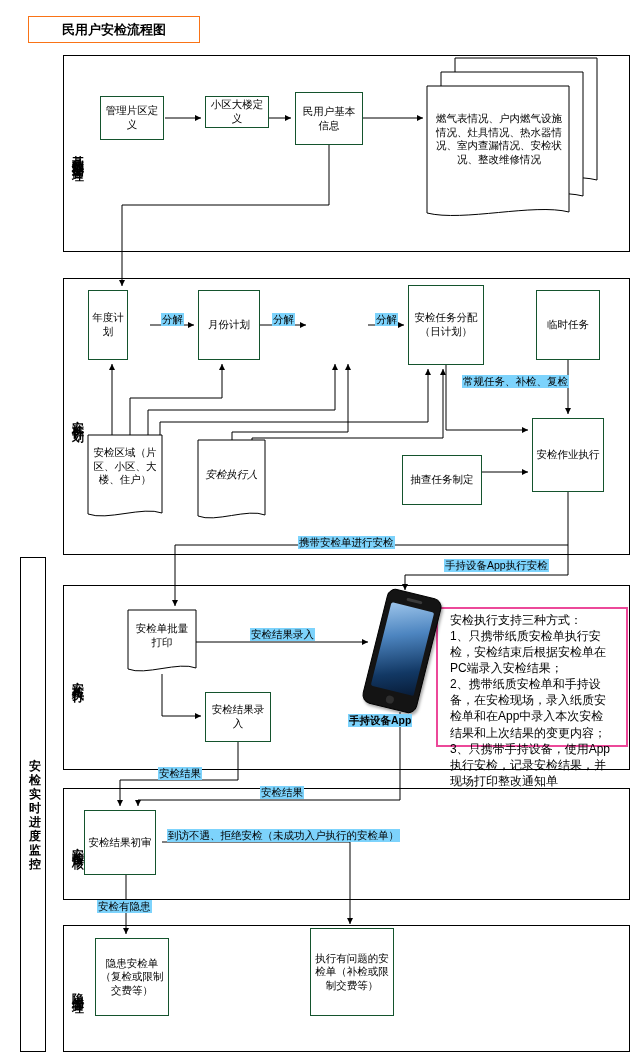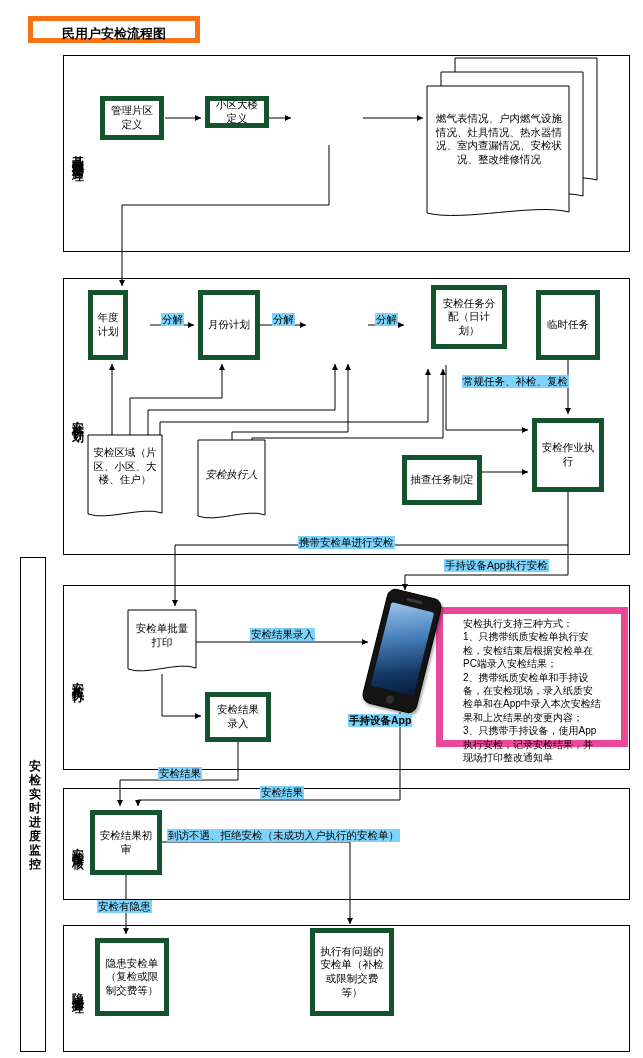--- a/index.html
+++ b/index.html
@@ -4,29 +4,29 @@
 <style>
   *{margin:0;padding:0;box-sizing:border-box;}
   html,body{background:#fff;}
   body{font-family:"Liberation Sans","DejaVu Sans",sans-serif;color:#000;}
   .canvas{position:relative;width:643px;height:1058px;background:#fff;overflow:hidden;}
   .layer{position:absolute;left:0;top:0;}
   .sec{position:absolute;border:1px solid #000;}
   .seclabel{position:absolute;writing-mode:vertical-rl;text-orientation:upright;
             font-weight:bold;font-size:12px;text-align:center;width:20px;letter-spacing:3px;}
   .monitorlabel{letter-spacing:14px;}
-  .titlebox{position:absolute;left:28px;top:16px;width:172px;height:27px;border:5px solid #f97316;
+  .titlebox{position:absolute;left:28px;top:16px;width:172px;height:27px;border:1px solid #f97316;
             font-size:13px;font-weight:bold;text-align:center;line-height:25px;background:#fff;}
-  .node{position:absolute;border:5px solid #14532d;background:#fff;display:flex;align-items:center;
+  .node{position:absolute;border:1px solid #14532d;background:#fff;display:flex;align-items:center;
         justify-content:center;text-align:center;font-size:10.5px;line-height:1.3;padding:2px;}
   .doctext{position:absolute;text-align:center;font-size:10.5px;line-height:1.3;}
   .lbl{position:absolute;font-size:10.5px;background:#7dd3fc;white-space:nowrap;line-height:1.2;padding:0 1px;}
   .bold{font-weight:bold;}
-  .note{position:absolute;left:436px;top:607px;width:192px;height:140px;border:7px solid #ec4899;
-        background:#fff;font-size:10px;line-height:1.34;padding:3px 20px;white-space:pre-wrap;}
+  .note{position:absolute;left:436px;top:607px;width:192px;height:140px;border:2px solid #ec4899;
+        background:#fff;font-size:12px;line-height:1.34;padding:3px 12px;white-space:pre-wrap;}
   .phone{position:absolute;left:374px;top:592px;width:56px;height:118px;background:#141414;
          border:1px solid #000;border-radius:9px;transform:rotate(14deg);
          box-shadow:2px 2px 3px rgba(0,0,0,.35);}
   .phone-screen{position:absolute;left:5px;right:5px;top:13px;bottom:17px;border-radius:2px;
          background:linear-gradient(160deg,#9cc4ea 0%,#4d85c0 35%,#123864 75%,#081c38 100%);}
   .phone-earpiece{position:absolute;left:50%;top:5px;width:16px;height:3px;margin-left:-8px;
          background:#3a3a3a;border-radius:2px;}
   .phone-home{position:absolute;left:50%;bottom:4px;width:8px;height:8px;margin-left:-4px;
          background:#2e2e2e;border-radius:50%;}
   svg .edge{fill:none;stroke:#000;stroke-width:1;}
@@ -93,28 +93,29 @@
 
   <div class="seclabel" style="left:66px;top:55px;height:197px;">基础数据管理</div>
   <div class="seclabel" style="left:66px;top:278px;height:277px;">安检计划</div>
   <div class="seclabel monitorlabel" style="left:23px;top:557px;height:495px;">安检实时进度监控</div>
   <div class="seclabel" style="left:66px;top:585px;height:185px;">安检执行</div>
   <div class="seclabel" style="left:66px;top:788px;height:112px;">安检审核</div>
   <div class="seclabel" style="left:66px;top:925px;height:127px;">隐患管理</div>
 
   <div class="node" style="left:100px;top:96px;width:64px;height:44px;">管理片区定义</div>
   <div class="node" style="left:205px;top:96px;width:64px;height:32px;">小区大楼定义</div>
+  <div class="node" style="left:295px;top:92px;width:68px;height:53px;">民用户基本信息</div>
   <div class="node" style="left:88px;top:290px;width:40px;height:70px;">年度计划</div>
   <div class="node" style="left:198px;top:290px;width:62px;height:70px;">月份计划</div>
-  <div class="node" style="left:408px;top:285px;width:76px;height:64px;margin-left:23px;">安检任务分配（日计划）</div>
+  <div class="node" style="left:408px;top:285px;width:76px;height:80px;">安检任务分配（日计划）</div>
   <div class="node" style="left:536px;top:290px;width:64px;height:70px;">临时任务</div>
   <div class="node" style="left:532px;top:418px;width:72px;height:74px;">安检作业执行</div>
   <div class="node" style="left:402px;top:455px;width:80px;height:50px;">抽查任务制定</div>
   <div class="node" style="left:205px;top:692px;width:66px;height:50px;">安检结果录入</div>
-  <div class="node" style="left:90px;top:810px;width:72px;height:65px;">安检结果初审</div>
+  <div class="node" style="left:84px;top:810px;width:72px;height:65px;">安检结果初审</div>
   <div class="node" style="left:95px;top:938px;width:74px;height:78px;">隐患安检单（复检或限制交费等）</div>
   <div class="node" style="left:310px;top:928px;width:84px;height:88px;">执行有问题的安检单（补检或限制交费等）</div>
 
   <div class="doctext" style="left:433px;top:112px;width:132px;">燃气表情况、户内燃气设施情况、灶具情况、热水器情况、室内查漏情况、安检状况、整改维修情况</div>
   <div class="doctext" style="left:91px;top:446px;width:68px;">安检区域（片区、小区、大楼、住户）</div>
   <div class="doctext" style="left:201px;top:468px;width:61px;font-style:italic;">安检执行人</div>
   <div class="doctext" style="left:131px;top:622px;width:62px;">安检单批量打印</div>
 
   <div class="note">安检执行支持三种方式：
 1、只携带纸质安检单执行安检，安检结束后根据安检单在PC端录入安检结果；

